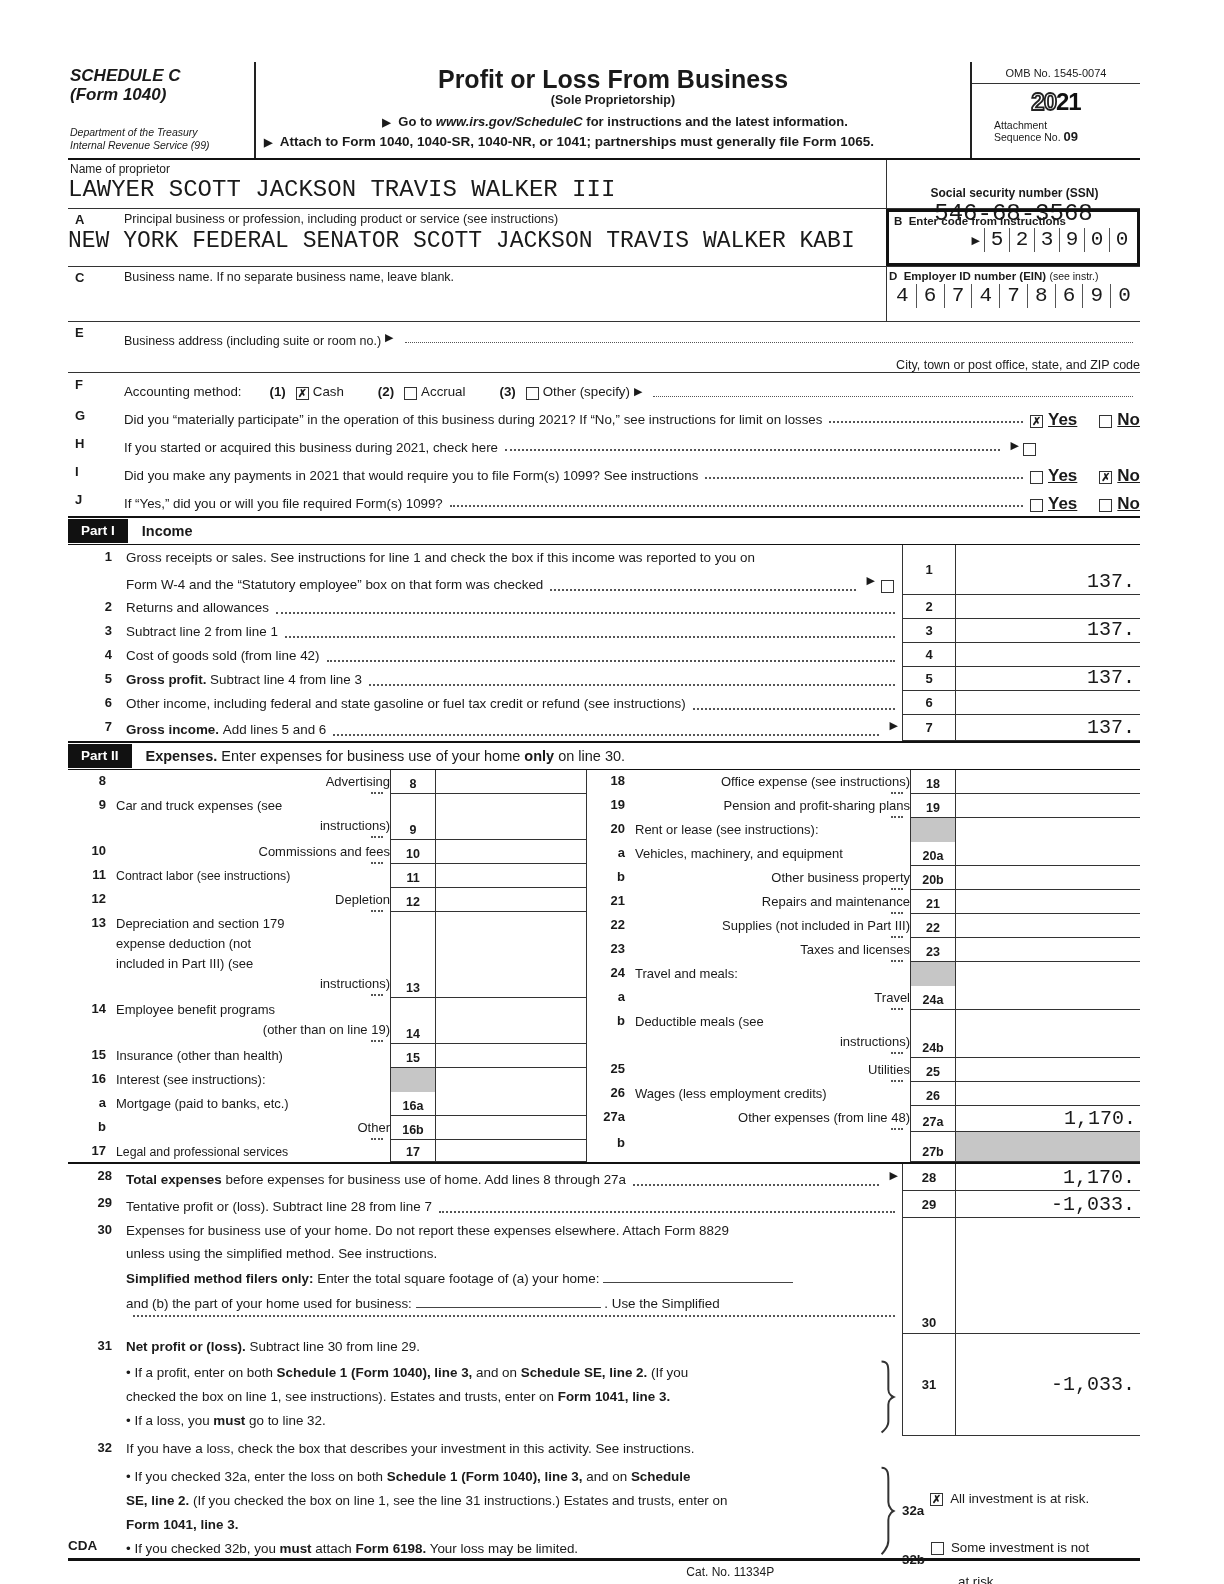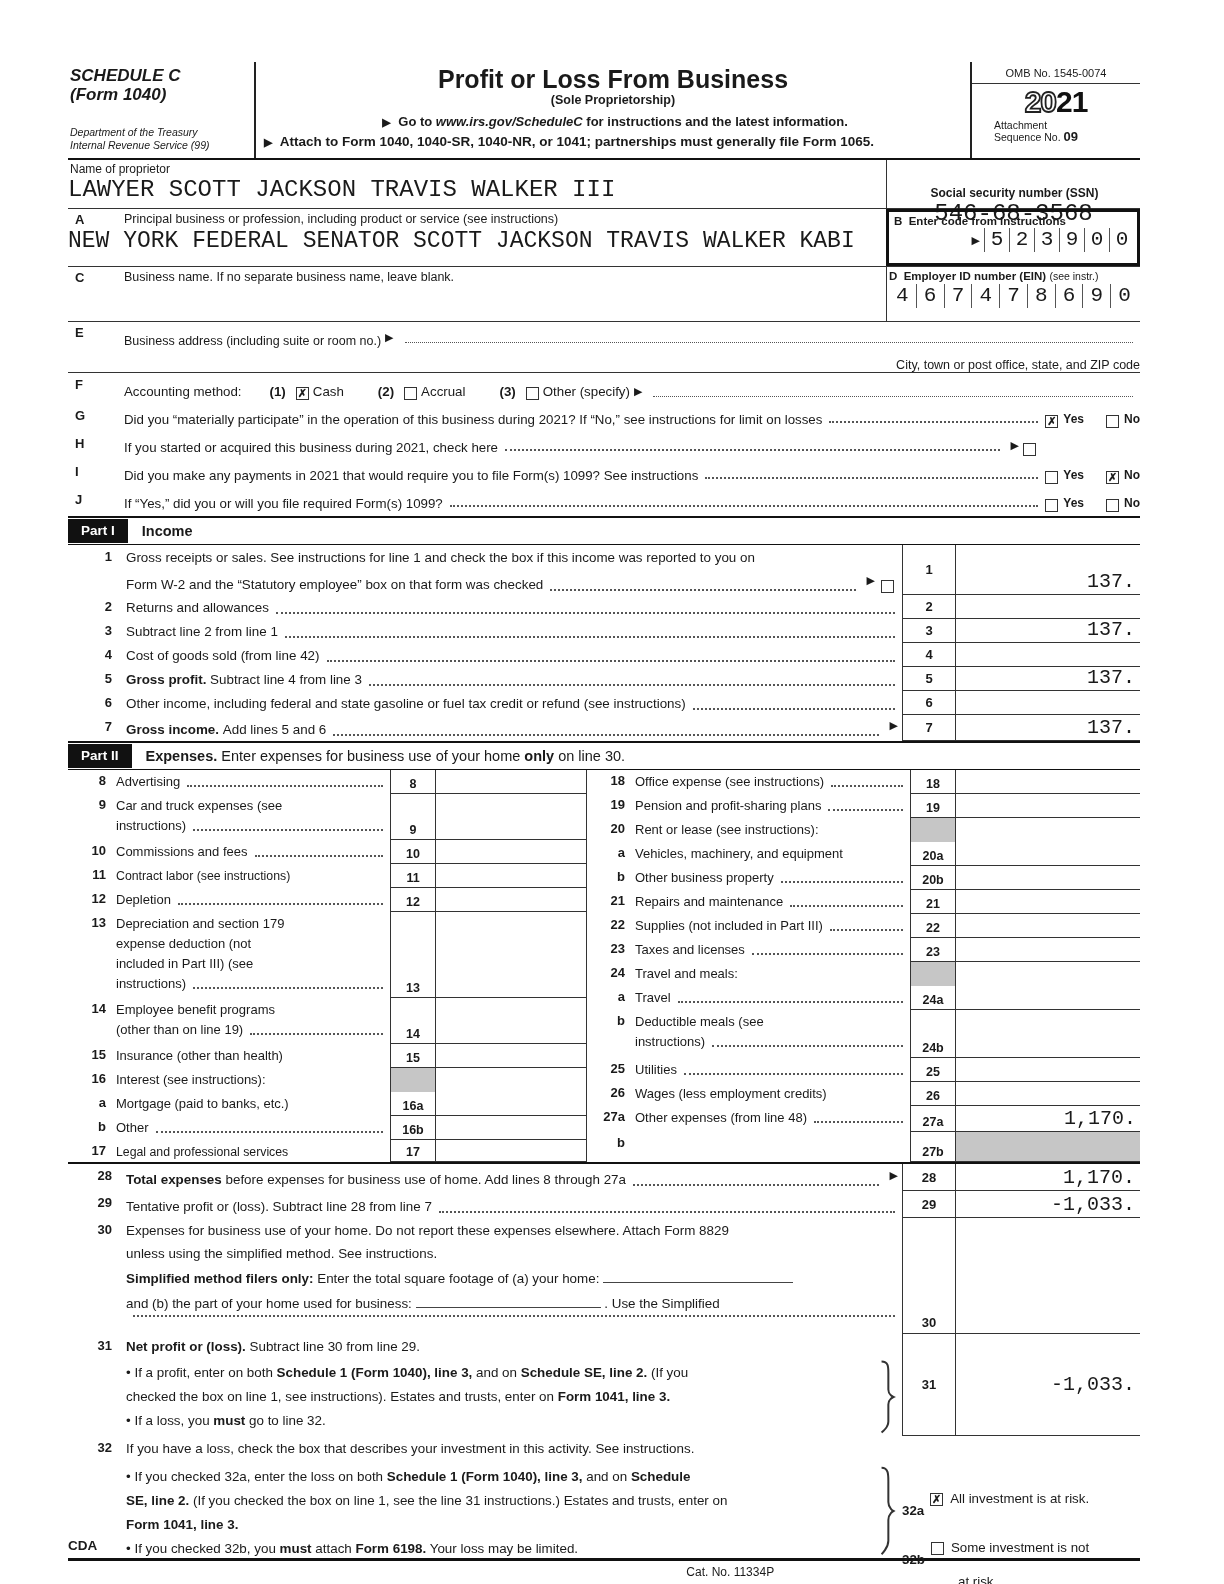--- a/index.html
+++ b/index.html
@@ -21,21 +21,21 @@
   .hdr-left{width:178px;padding:4px 6px 6px 2px;font-style:italic;}
   .sched{font-size:17px;font-weight:bold;line-height:19px;}
   .dept{font-size:10.5px;margin-top:22px;line-height:13px;}
   .hdr-center{flex:1;border-left:2px solid #222;text-align:center;padding-top:4px;}
   .title{font-size:25px;font-weight:bold;line-height:27px;}
   .subtitle{font-size:12.5px;font-weight:bold;}
   .goto{font-size:13px;font-weight:bold;margin-top:7px;}
   .attach{font-size:13.5px;font-weight:bold;margin-top:5px;text-align:left;padding-left:4px;}
   .hdr-right{width:168px;border-left:2px solid #222;text-align:center;}
   .omb{font-size:11px;padding:5px 2px 4px;border-bottom:1.5px solid #333;}
-  .year{font-size:30px;font-weight:bold;letter-spacing:-1px;line-height:34px;margin-top:1px;}
+  .year{font-size:24px;font-weight:bold;letter-spacing:-1px;line-height:34px;margin-top:1px;}
   .y-out{color:#fff;-webkit-text-stroke:1.8px #222;}
   .y-bold{color:#111;}
   .attach-seq{font-size:10.5px;text-align:left;padding-left:22px;line-height:12px;}
   .attach-seq .b{font-size:13px;}
 
   
   .row2{display:flex;border-bottom:1.4px solid #333;}
   .r2-left{flex:1;min-width:0;}
   .r2-right{width:254px;border-left:1.5px solid #333;box-sizing:border-box;}
   .sml{font-size:12px;padding:2px 0 0 2px;}
@@ -49,21 +49,21 @@
       font-size:21px;line-height:24px;}
   .dbox{height:100%;box-sizing:border-box;padding:1px 2px;}
   .dsml{font-size:11.5px;font-weight:bold;padding-top:2px;}
   .dsml .nrm{font-weight:normal;font-size:10.5px;}
   .dgr9{display:flex;margin-top:2px;}
   .dg9{flex:1;text-align:center;border-left:1px solid #555;font-family:"Liberation Mono",monospace;
        font-size:21px;line-height:24px;}
   .dg9:first-child{border-left:none;}
   .qrow{display:flex;align-items:flex-end;font-size:13.3px;line-height:17px;padding-bottom:4px;}
   .qrow .lt{align-self:flex-start;}
-  .yn{font-weight:bold;font-size:12px;margin:0 0 0 5px;flex:none;}
+  .yn{font-weight:bold;font-size:17px;margin:0 0 0 5px;flex:none;text-decoration:underline;}
 
   
   .pbar{display:flex;align-items:center;border-top:2.5px solid #111;border-bottom:1.6px solid #111;
         height:26px;}
   .ptag{background:#111;color:#fff;font-weight:bold;font-size:13.5px;padding:4px 13px 5px;flex:none;}
   .ptitle{font-weight:bold;font-size:14.5px;margin-left:14px;}
   .ptitle .nrm{font-weight:normal;}
 
   
   .nrow{display:flex;align-items:stretch;}
@@ -76,21 +76,21 @@
          font-size:20px;display:flex;align-items:flex-end;justify-content:flex-end;
          padding:0 5px 1px 0;box-sizing:border-box;}
 
   
   .exp{display:flex;border-bottom:2px solid #111;}
   .xcol-l{width:518px;flex:none;display:flex;flex-direction:column;}
   .xcol-r{flex:1;border-left:1.5px solid #333;display:flex;flex-direction:column;}
   .xrow{display:flex;align-items:stretch;box-sizing:border-box;}
   .x-num{width:38px;flex:none;text-align:right;padding:3px 10px 0 0;font-weight:bold;font-size:13px;}
   .x-lab{flex:1;min-width:0;font-size:13px;line-height:20px;padding-top:2px;overflow:hidden;}
-  .x-lab .fx{line-height:20px;}
+  .x-lab .fx{line-height:20px;flex-direction:column;}
   .x-box{width:46px;flex:none;border-left:1.5px solid #333;border-right:1.5px solid #333;
          border-bottom:1.1px solid #333;display:flex;align-items:flex-end;justify-content:center;
          font-weight:bold;font-size:12.5px;padding-bottom:2px;box-sizing:border-box;}
   .x-amt{width:150px;flex:none;border-bottom:1.1px solid #333;font-family:"Liberation Mono",monospace;
          font-size:20px;display:flex;align-items:flex-end;justify-content:flex-end;
          padding:0 4px 1px 0;box-sizing:border-box;}
   .xcol-r .x-amt{width:184px;}
   .sh{background:#c6c6c6;}
   .nbb{border-bottom:none !important;}
 
@@ -267,21 +267,21 @@
   <div class="pbar">
     <span class="ptag">Part I</span>
     <span class="ptitle">Income</span>
   </div>
 
   <div class="nrow" style="height:50px;">
     <div class="n-num">1</div>
     <div class="n-text">
       <div>Gross receipts or sales. See instructions for line 1 and check the box if this income was reported to you on</div>
       <div class="fx">
-            <span>Form W-2 and the “Statutory employee” box on that form was checked</span>
+            <span>Form W-4 and the “Statutory employee” box on that form was checked</span>
             <span class="dt"></span>
             <span class="arr" style="margin-bottom:4px;">▶</span>
             <span class="cb" style="margin:0 8px 3px 2px;"></span>
           </div>
     </div>
     <div class="n-box">1</div>
     <div class="n-amt">137.</div>
   </div>
   <div class="nrow" style="height:24px;">
     <div class="n-num">2</div>

